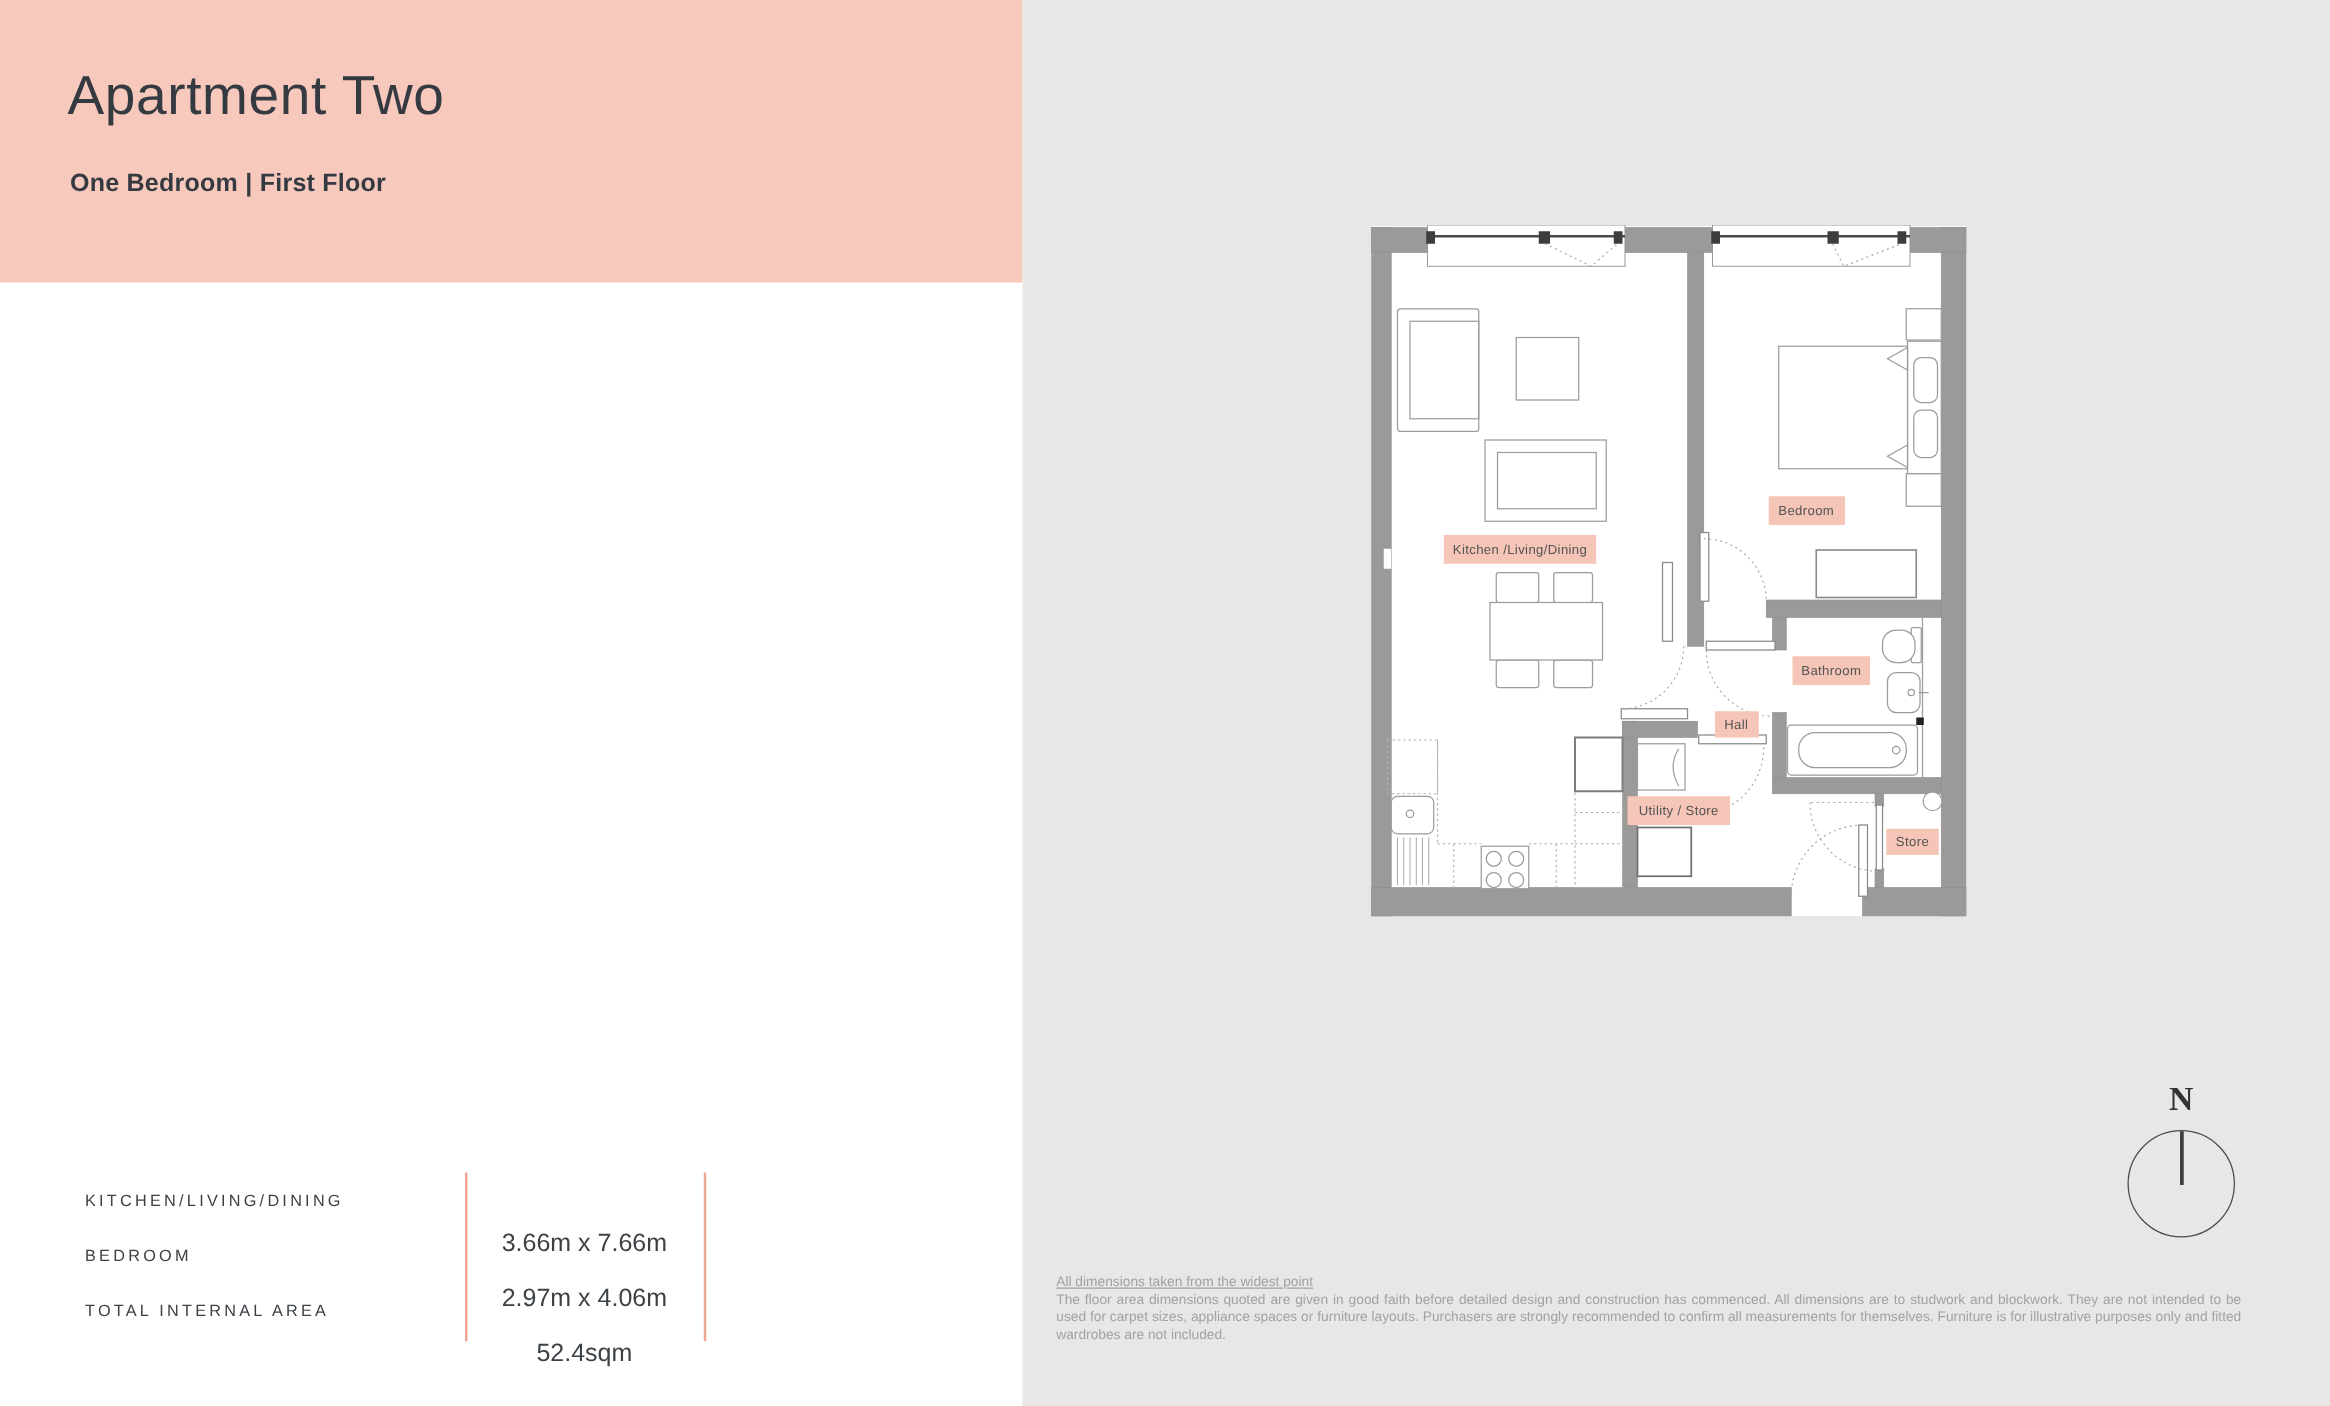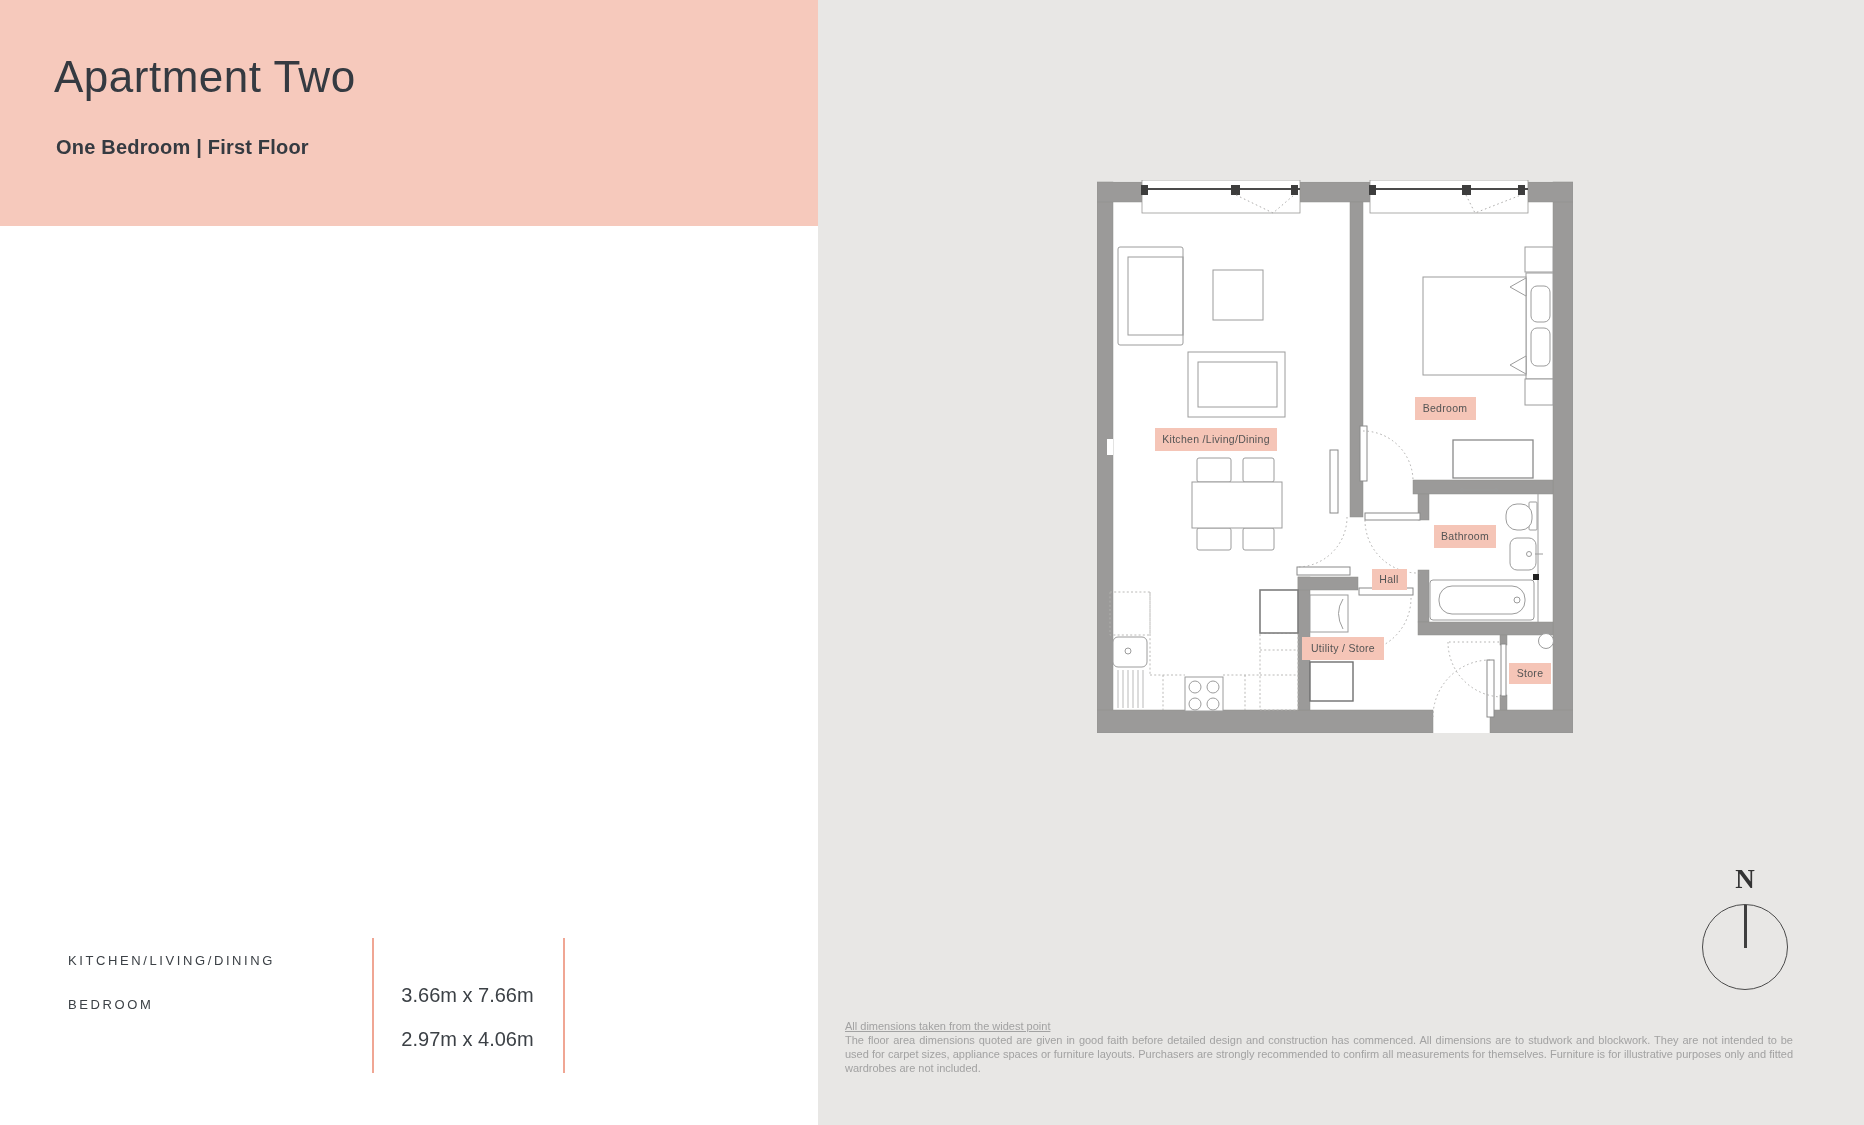--- a/index.html
+++ b/index.html
@@ -82,20 +82,24 @@
 <div class="spec-table">
   <div class="spec-line l1"></div>
   <div class="spec-line l2"></div>
   <div class="spec-row r1">
     <span class="spec-label">KITCHEN/LIVING/DINING</span>
     <span class="spec-value">3.66m x 7.66m</span>
   </div>
   <div class="spec-row r2">
     <span class="spec-label">BEDROOM</span>
     <span class="spec-value">2.97m x 4.06m</span>
+  </div>
+  <div class="spec-row r3">
+    <span class="spec-label">TOTAL INTERNAL AREA</span>
+    <span class="spec-value">52.4sqm</span>
   </div>
 </div>
 
 <div class="gray-panel"></div>
 
 <svg class="floorplan" viewBox="0 0 476 553" xmlns="http://www.w3.org/2000/svg">
 
   <rect x="0" y="1" width="476" height="552" fill="#ffffff"></rect>
 
   <g>

